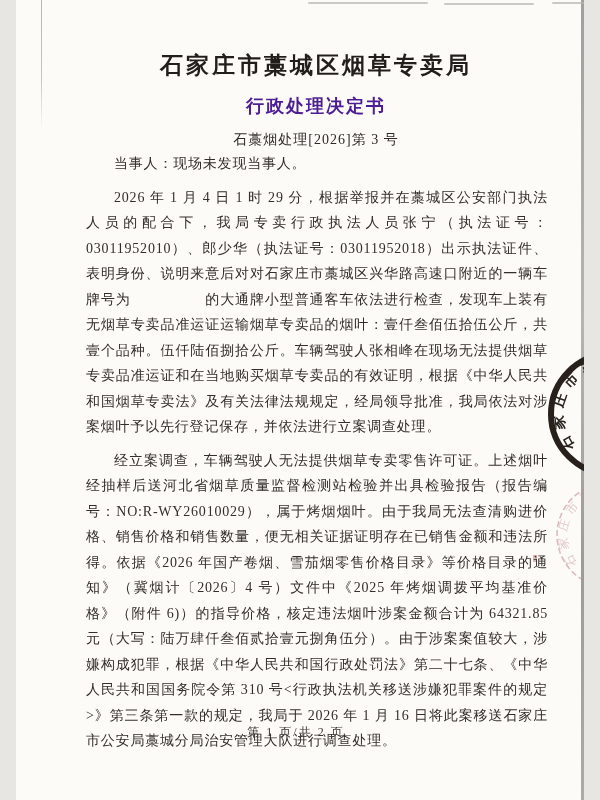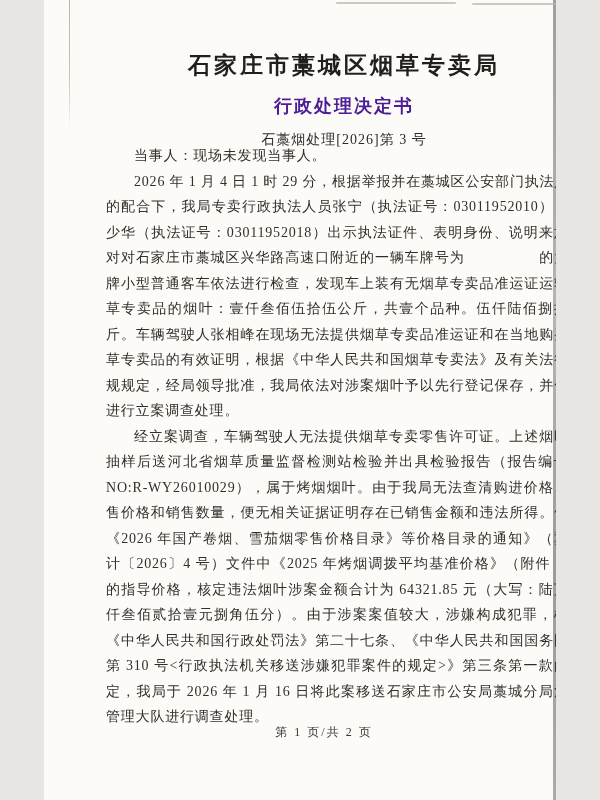--- a/index.html
+++ b/index.html
@@ -1,18 +1,18 @@
 <!DOCTYPE html>
 <html><head>
 <meta charset="utf-8">
 <style>
   html,body{margin:0;padding:0;background:#e8e6e2;}
   .page{
     position:relative;
-    width:512px;height:800px;
+    width:568px;height:800px;
     margin:0 auto;
     background:#fcfbf8;
     overflow:hidden;
     font-family:"Liberation Serif","DejaVu Serif",serif;
     color:#332e2a;
   }
   
   .edge-right{position:absolute;top:0;right:0;width:3px;height:800px;
     background:linear-gradient(180deg,#8f8f8f 0%,#a8a8a6 40%,#8a8a88 70%,#9c9c9a 100%);opacity:.85;}
   .edge-left-line{position:absolute;top:0;left:25px;width:1px;height:130px;
@@ -33,21 +33,21 @@
   }
   .docnum{
     margin-top:13px;font-size:14px;letter-spacing:1px;color:#2e2a27;
   }
 
   .body{
     position:absolute;left:62px;top:143px;width:478px;
     font-size:14px;line-height:25.5px;letter-spacing:.8px;
     text-align:justify;color:#332e2a;
   }
-  .body p{margin:0;text-indent:2em;}
+  .body p{margin:8px;text-indent:2em;}
 
   .footer{
     position:absolute;left:0;top:724px;width:560px;text-align:center;
     font-size:12px;letter-spacing:2px;color:#3a3531;
   }
 
   .seal{position:absolute;pointer-events:none;}
   .seal-dark{left:515px;top:334px;}
   .seal-dark .ring{stroke:#27201b;}
   .seal-dark .ringtext{fill:#2a221d;font-family:"Liberation Serif","DejaVu Serif",serif;

